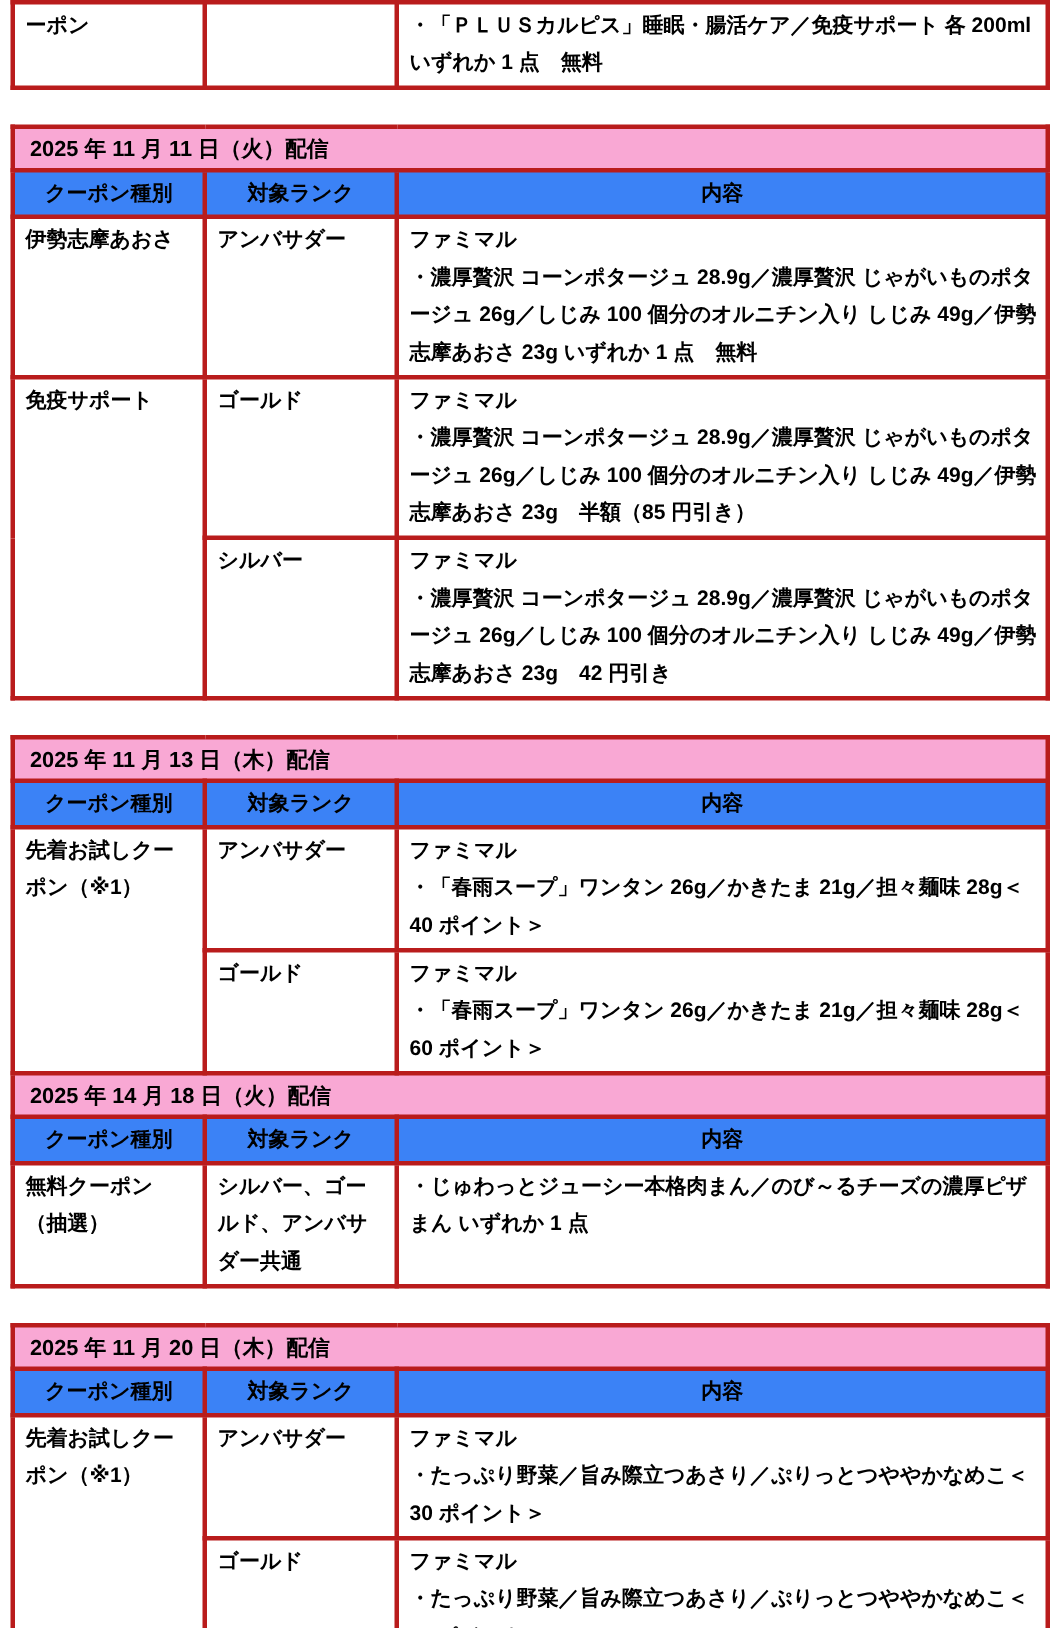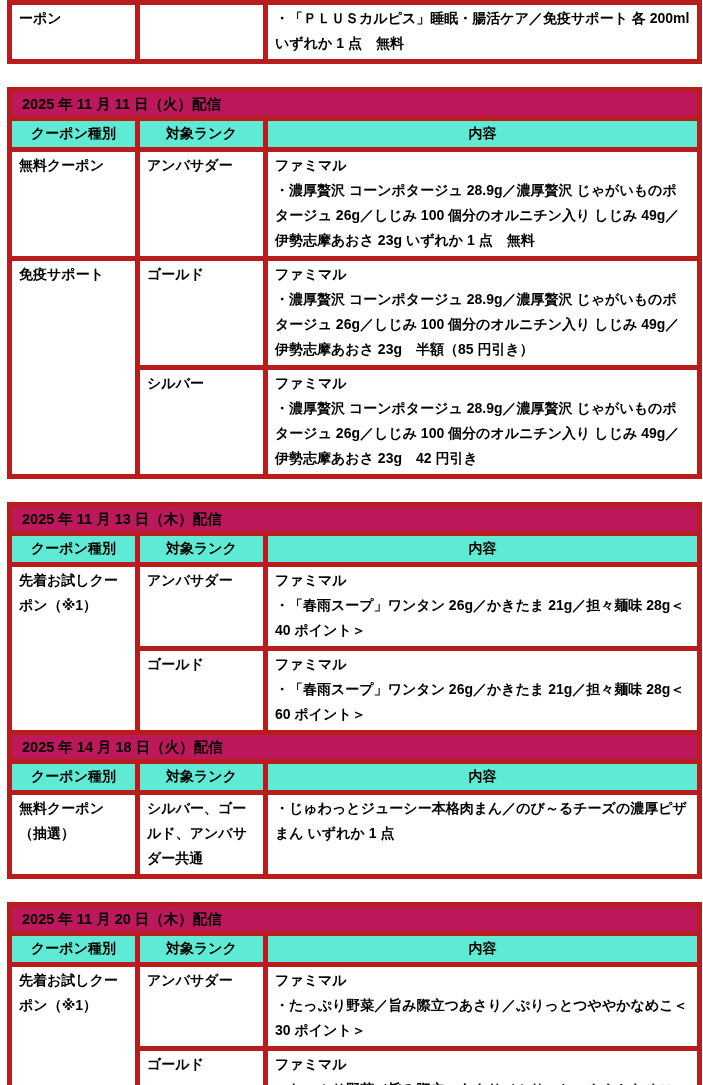--- a/index.html
+++ b/index.html
@@ -26,34 +26,34 @@
     border: 2px solid #000000;
     margin: 0 0 23px 0;
   }
   table.tbl.frag {
     border-top-width: 1px;
   }
   col.c1 { width: 128px; }
   col.c2 { width: 128px; }
   col.c3 { width: 434px; }
   td, th {
-    border: 5px solid #b91c1c;
+    border: 3px solid #b91c1c;
     vertical-align: top;
     box-sizing: border-box;
   }
   td.date {
-    background: #be185d;
+    background: #f9a8d4;
     height: 29px;
     vertical-align: middle;
     padding: 0 4px 0 10px;
     font-size: 14.5px;
     text-align: left;
   }
   tr.head th {
-    background: #5eead4;
+    background: #3b82f6;
     height: 31px;
     vertical-align: middle;
     text-align: center;
     padding: 0 2px;
     font-size: 14px;
   }
   td.cell {
     padding: 1px 6px 3px 7px;
     line-height: 25px;
     white-space: pre-line;
@@ -89,21 +89,21 @@
     <tbody>
       <tr>
         <td class="date" colspan="3">2025 年 11 月 11 日（火）配信</td>
       </tr>
       <tr class="head">
         <th>クーポン種別</th>
         <th>対象ランク</th>
         <th>内容</th>
       </tr>
       <tr>
-        <td class="cell">無料クーポン</td>
+        <td class="cell">伊勢志摩あおさ</td>
         <td class="cell">アンバサダー</td>
         <td class="cell">ファミマル
 ・濃厚贅沢 コーンポタージュ 28.9g／濃厚贅沢 じゃがいものポタージュ 26g／しじみ 100 個分のオルニチン入り しじみ 49g／伊勢志摩あおさ 23g いずれか 1 点　無料</td>
       </tr>
       <tr>
         <td class="cell" rowspan="2">免疫サポート</td>
         <td class="cell">ゴールド</td>
         <td class="cell">ファミマル
 ・濃厚贅沢 コーンポタージュ 28.9g／濃厚贅沢 じゃがいものポタージュ 26g／しじみ 100 個分のオルニチン入り しじみ 49g／伊勢志摩あおさ 23g　半額（85 円引き）</td>
       </tr>

